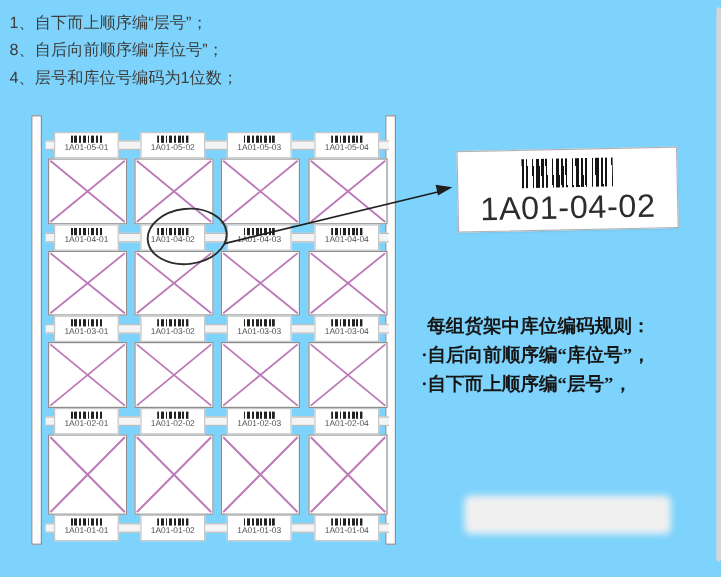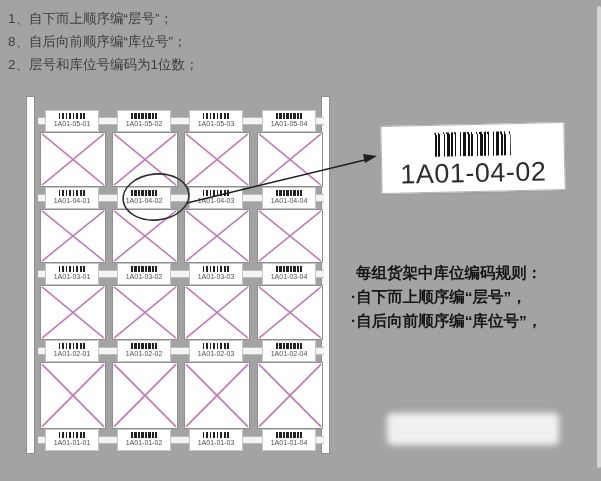--- a/index.html
+++ b/index.html
@@ -1,16 +1,16 @@
 <!DOCTYPE html>
 <html><head>
 <meta charset="utf-8">
 <style>
   html,body{margin:0;padding:0;background:#fff;}
-  .page{position:relative;width:601px;height:481px;background:#a3a3a3;overflow:hidden;
+  .page{position:relative;width:601px;height:481px;background:#7dd3fc;overflow:hidden;
         font-family:"Liberation Sans","DejaVu Sans",sans-serif;}
   
   .top-list{position:absolute;left:8px;top:7px;font-size:13.5px;line-height:23px;color:#3d3d3d;}
   .top-list div{white-space:nowrap;}
   
   .rack{position:absolute;left:24px;top:96px;width:312px;height:366px;}
   .post{position:absolute;top:0;width:9px;height:358px;background:#fdfdfd;border:1px solid #8f8f8f;box-sizing:border-box;}
   .post.left{left:2px;}
   .post.right{left:297px;}
   .strip{position:absolute;left:14px;width:286px;height:8px;background:#f4f4f4;
@@ -26,36 +26,36 @@
   .overlay{position:absolute;left:0;top:0;pointer-events:none;}
   
   .big-label{position:absolute;left:381px;top:124px;width:182px;height:66px;background:#fff;
              border:1px solid #b3b3b3;transform:rotate(-1.2deg);text-align:center;
              box-shadow:0 1px 2px rgba(0,0,0,0.06);}
   .big-barcode{width:76px;height:24px;margin:7px auto 2px;
       background:repeating-linear-gradient(90deg,#141414 0 2px,#fff 2px 3.5px,#141414 3.5px 5px,#fff 5px 9px,#141414 9px 10px,#fff 10px 12px,#141414 12px 15px,#fff 15px 16.5px);}
   .big-text{font-size:27px;color:#2d2d2d;letter-spacing:0.5px;}
   
   .rules{position:absolute;left:351px;top:261px;width:248px;font-size:15.5px;line-height:24px;
-         font-weight:bold;color:#161616;}
+         font-weight:bold;color:#161616;font-family:Liberation Serif, serif;}
   .rules .title{padding-left:5px;}
   
   .watermark{position:absolute;left:387px;top:413px;width:172px;height:32px;background:#f0f0f0;
              border-radius:5px;filter:blur(3px);}
   .scrollbar{position:absolute;right:0;top:6px;width:4px;height:462px;background:#d5d5d5;border-radius:2px;}
 </style>
 </head>
 <body>
 
 <div class="page">
 
   <div class="top-list">
     <div>1、自下而上顺序编“层号”；</div>
     <div>8、自后向前顺序编“库位号”；</div>
-    <div>2、层号和库位号编码为1位数；</div>
+    <div>4、层号和库位号编码为1位数；</div>
   </div>
 
   <div class="rack">
     <div class="post left"></div>
     <div class="post right"></div>
 
   <div class="cell" style="left: 16px; top: 36px; width: 66px; height: 55px;">
         <svg viewBox="0 0 66 55" preserveAspectRatio="none">
           <path d="M1 1 L65 54 M65 1 L1 54" stroke="#bd7ab8" stroke-width="1.6" fill="none"></path>
         </svg>
@@ -228,20 +228,20 @@
     <polygon points="377,156 365,163 363,154" fill="#1f1f1f"></polygon>
   </svg>
 
   <div class="big-label">
     <div class="big-barcode"></div>
     <div class="big-text">1A01-04-02</div>
   </div>
 
   <div class="rules">
     <div class="title">每组货架中库位编码规则：</div>
+    <div>·自后向前顺序编“库位号”，</div>
     <div>·自下而上顺序编“层号”，</div>
-    <div>·自后向前顺序编“库位号”，</div>
   </div>
 
   <div class="watermark"></div>
   <div class="scrollbar"></div>
 
 </div>
 
 </body></html>

